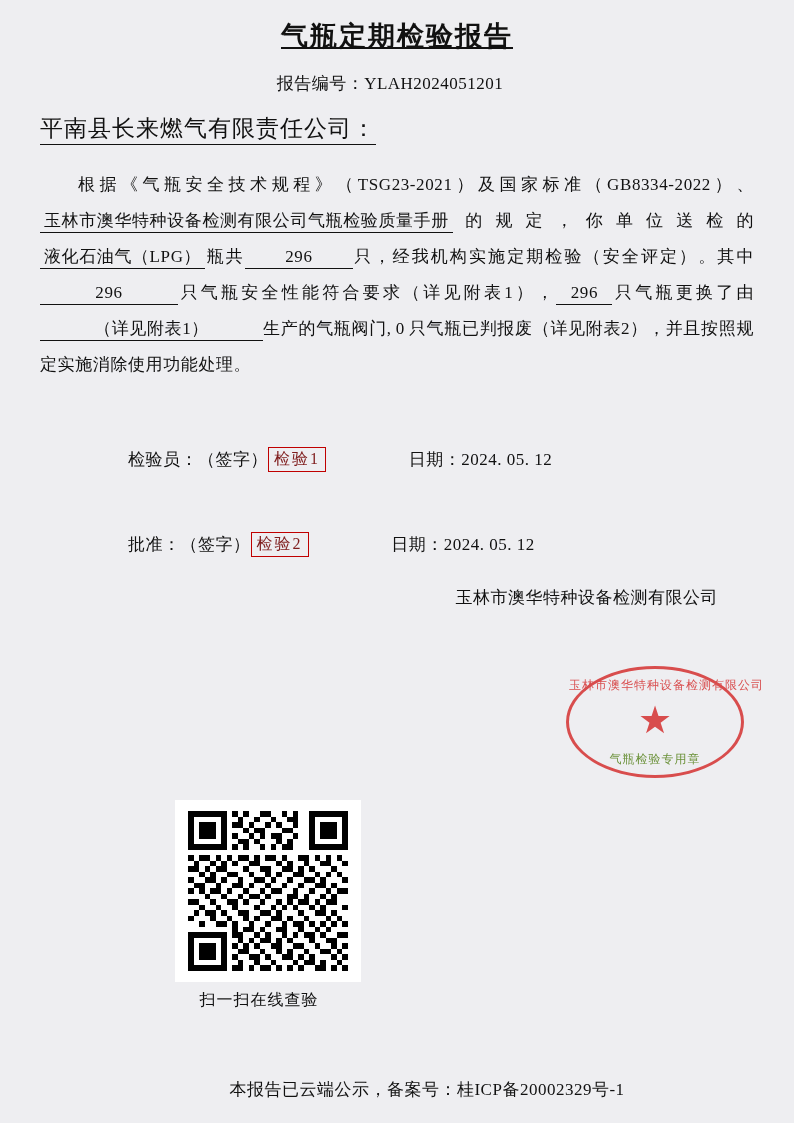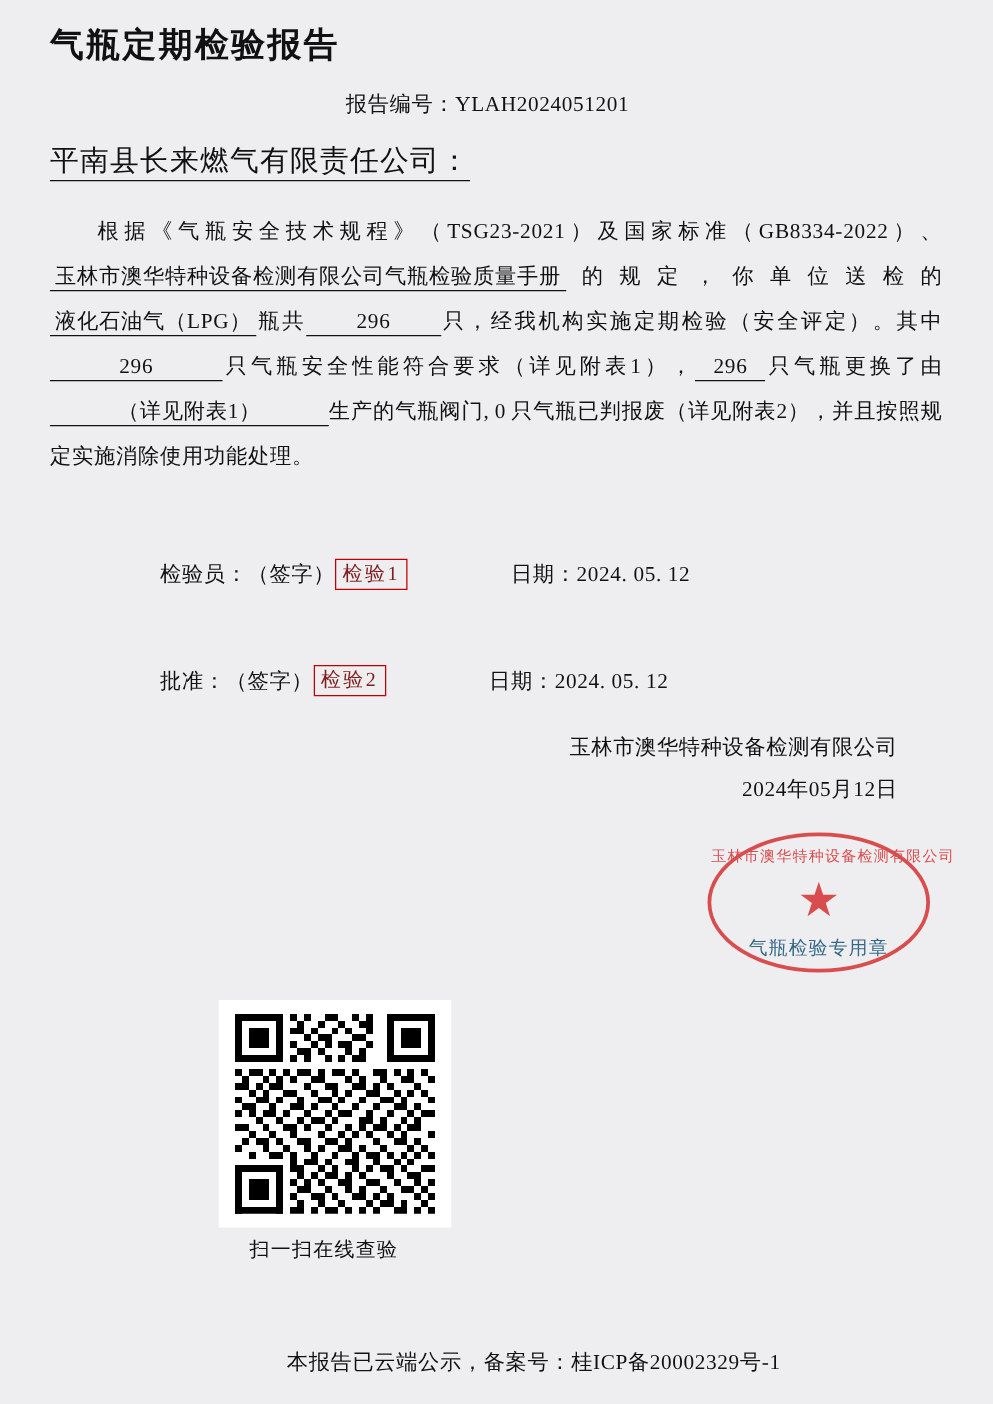--- a/index.html
+++ b/index.html
@@ -16,26 +16,27 @@
     overflow: hidden;
   }
   .page {
     position: relative;
     width: 794px;
     height: 1123px;
     box-sizing: border-box;
     padding: 0 40px;
   }
   .doc-title {
-    text-align: left;
+    text-align: center;
     font-size: 27px;
     font-weight: bold;
     letter-spacing: 2px;
     padding-top: 18px;
     font-family: "Liberation Serif", "DejaVu Serif", serif;
+    text-decoration: underline;
   }
   .report-no {
     text-align: center;
     font-size: 17px;
     margin-top: 18px;
     padding-right: 14px;
     letter-spacing: 0.5px;
   }
   .recipient {
     font-size: 23px;
@@ -132,22 +133,22 @@
     color: #d42a2a;
     font-size: 12px;
     letter-spacing: 1px;
     white-space: nowrap;
   }
   .seal .arc-bottom {
     position: absolute;
     width: 100%;
     bottom: 7px;
     text-align: center;
-    color: #0c4a6e;
-    font-size: 15px;
+    color: #4d7c0f;
+    font-size: 12px;
     letter-spacing: 1px;
   }
   .qr-wrap {
     position: absolute;
     left: 128px;
     top: 800px;
     width: 168px;
     text-align: center;
     padding-left: 47px;
   }
@@ -201,21 +202,20 @@
     <span class="sign-date"><span>日期：</span><span>2024. 05. 12</span></span>
   </div>
 
   <div class="sign-row second">
     <span>批准：（签字）</span><span class="stamp-text">检验2</span>
     <span class="sign-date"><span>日期：</span><span>2024. 05. 12</span></span>
   </div>
 
   <div class="company-block">
     <div>玉林市澳华特种设备检测有限公司</div>
-    <div>2024年05月12日</div>
   </div>
 
   <div class="seal">
     <div class="arc-top">玉林市澳华特种设备检测有限公司</div>
     <div class="star">★</div>
     <div class="arc-bottom">气瓶检验专用章</div>
   </div>
 
   <div class="qr-wrap">
     <div class="qr-box">

